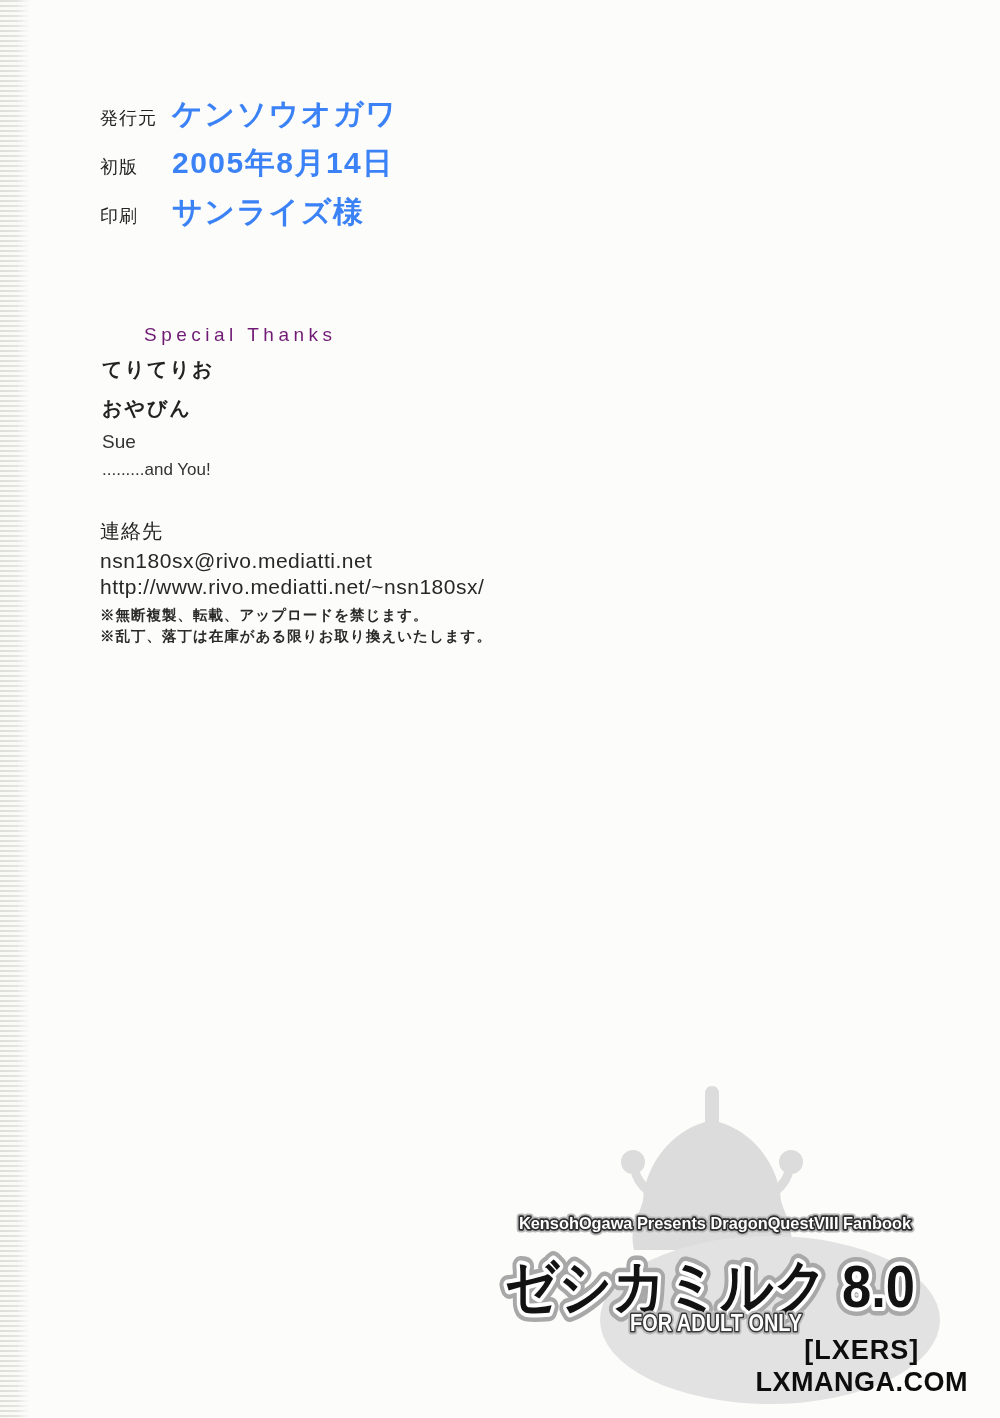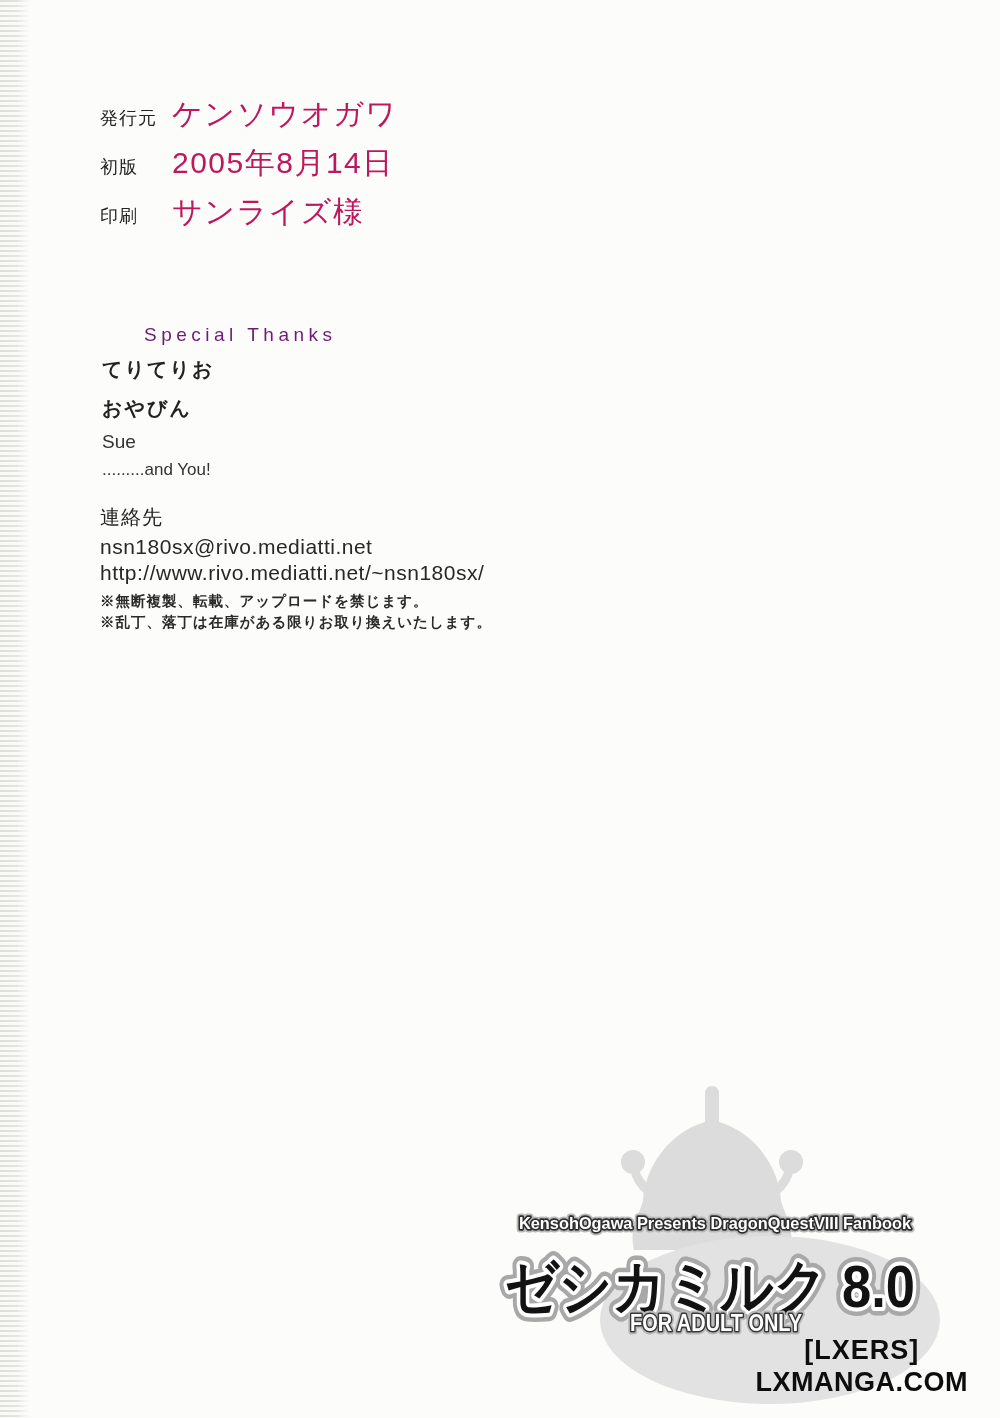--- a/index.html
+++ b/index.html
@@ -17,31 +17,31 @@
         rgba(198,198,192,.38) 0 2px,
         rgba(250,250,247,.95) 2px 5px),
       linear-gradient(to right,#ededea,#fbfbf8);
     -webkit-mask-image:linear-gradient(to right,#000 55%,transparent);
             mask-image:linear-gradient(to right,#000 55%,transparent);
   }
   
   .pub{position:absolute;left:100px;top:80px;margin-top:14px;}
   .pub-row{display:flex;align-items:baseline;margin-bottom:15px;height:34px;}
   .pub-label{font-size:18px;color:#242424;width:72px;flex:0 0 auto;letter-spacing:1px;}
-  .pub-value{font-size:30px;font-weight:normal;color:#be185d;letter-spacing:1.5px;white-space:nowrap;}
+  .pub-value{font-size:30px;font-weight:bold;color:#3b82f6;letter-spacing:1.5px;white-space:nowrap;}
   
   .thanks{position:absolute;left:102px;top:324px;}
   .thanks-title{font-size:19px;letter-spacing:4.5px;color:#701a75;margin-bottom:10px;margin-left:42px;}
   .thanks-name{color:#222;}
   .thanks-name.cjk1{font-size:20px;font-weight:bold;margin-top:0;letter-spacing:2px;}
   .thanks-name.cjk2{font-size:20px;font-weight:bold;margin-top:12px;letter-spacing:2px;}
   .thanks-name.latin{font-size:19px;margin-top:9px;color:#333;}
   .thanks-name.andyou{font-size:17px;margin-top:7px;color:#333;}
   
-  .contact{position:absolute;left:100px;top:504px;}
+  .contact{position:absolute;left:100px;top:518px;}
   .contact-heading{font-size:20px;letter-spacing:1px;color:#232323;}
   .contact-email{font-size:21px;margin-top:4px;letter-spacing:.5px;color:#272727;}
   .contact-url{font-size:21px;margin-top:2px;letter-spacing:.5px;color:#272727;}
   .contact-notes{margin-top:6px;}
   .contact-note{font-size:14.5px;font-weight:bold;letter-spacing:1px;color:#2a2a2a;line-height:21px;}
   
   .logo-area{position:absolute;left:495px;top:1078px;width:480px;height:332px;}
   .logo-area svg{display:block;}
   .logo-area text{font-family:"Liberation Sans",sans-serif;font-weight:bold;}
   

